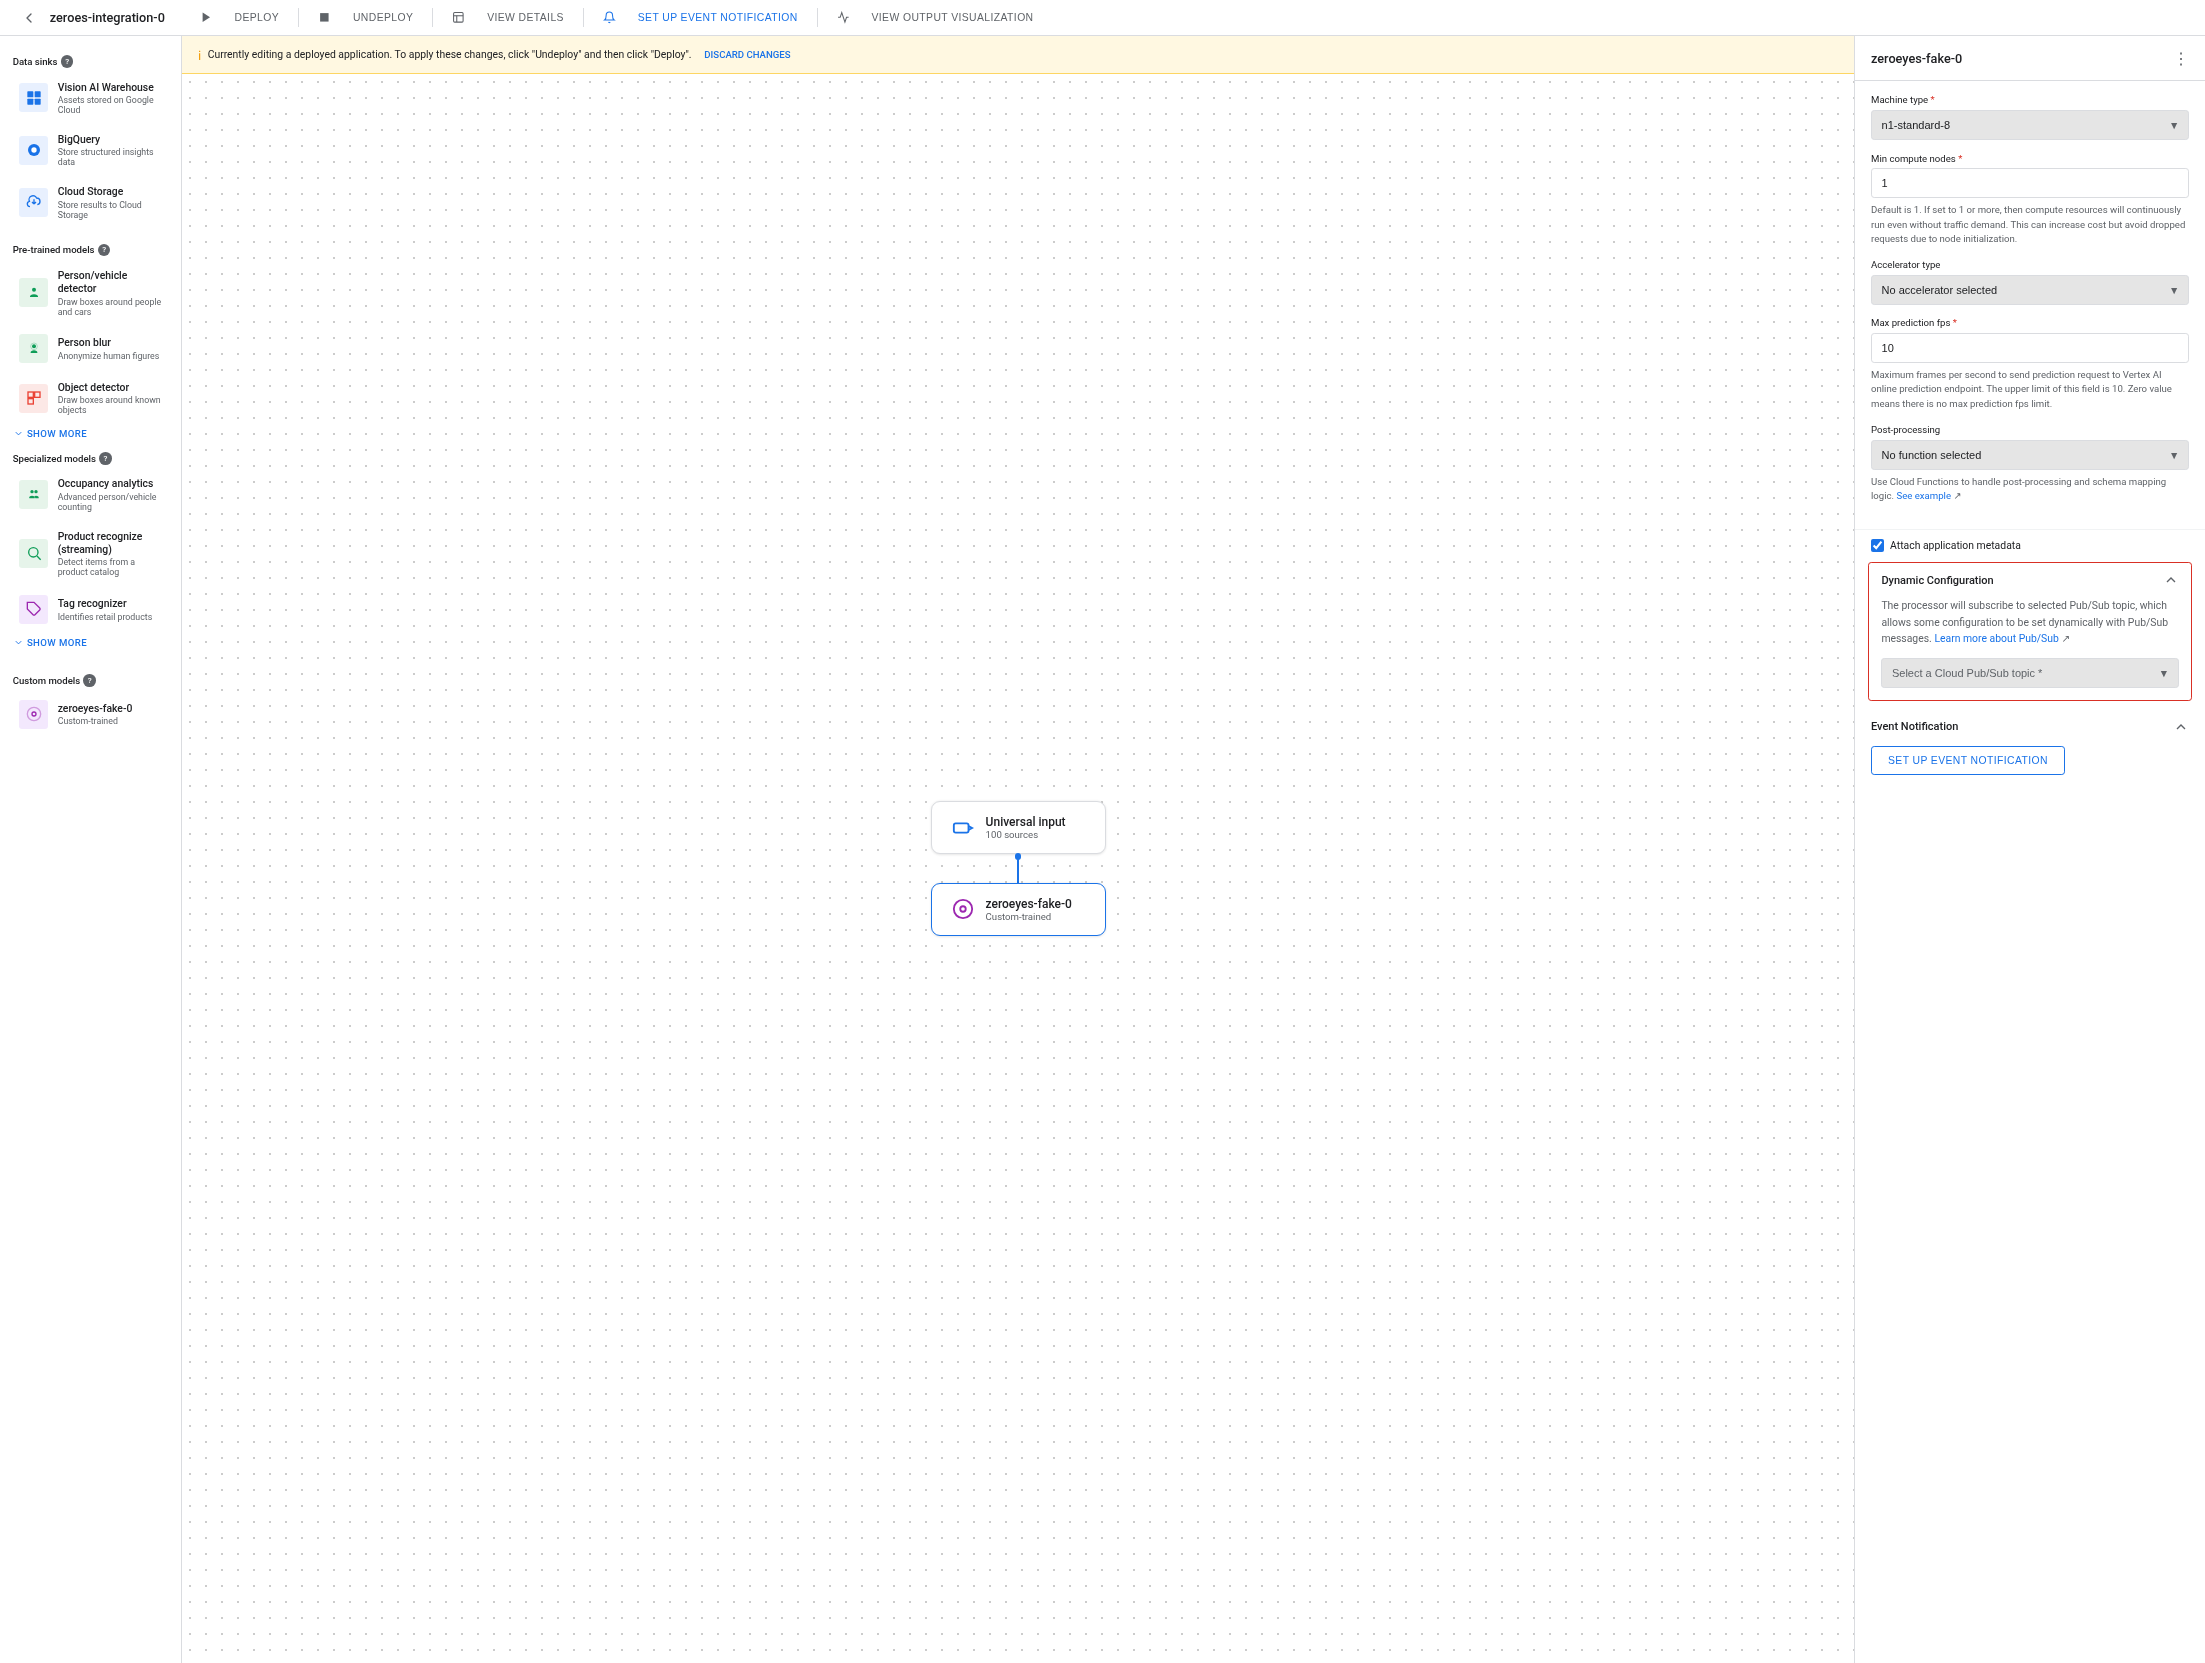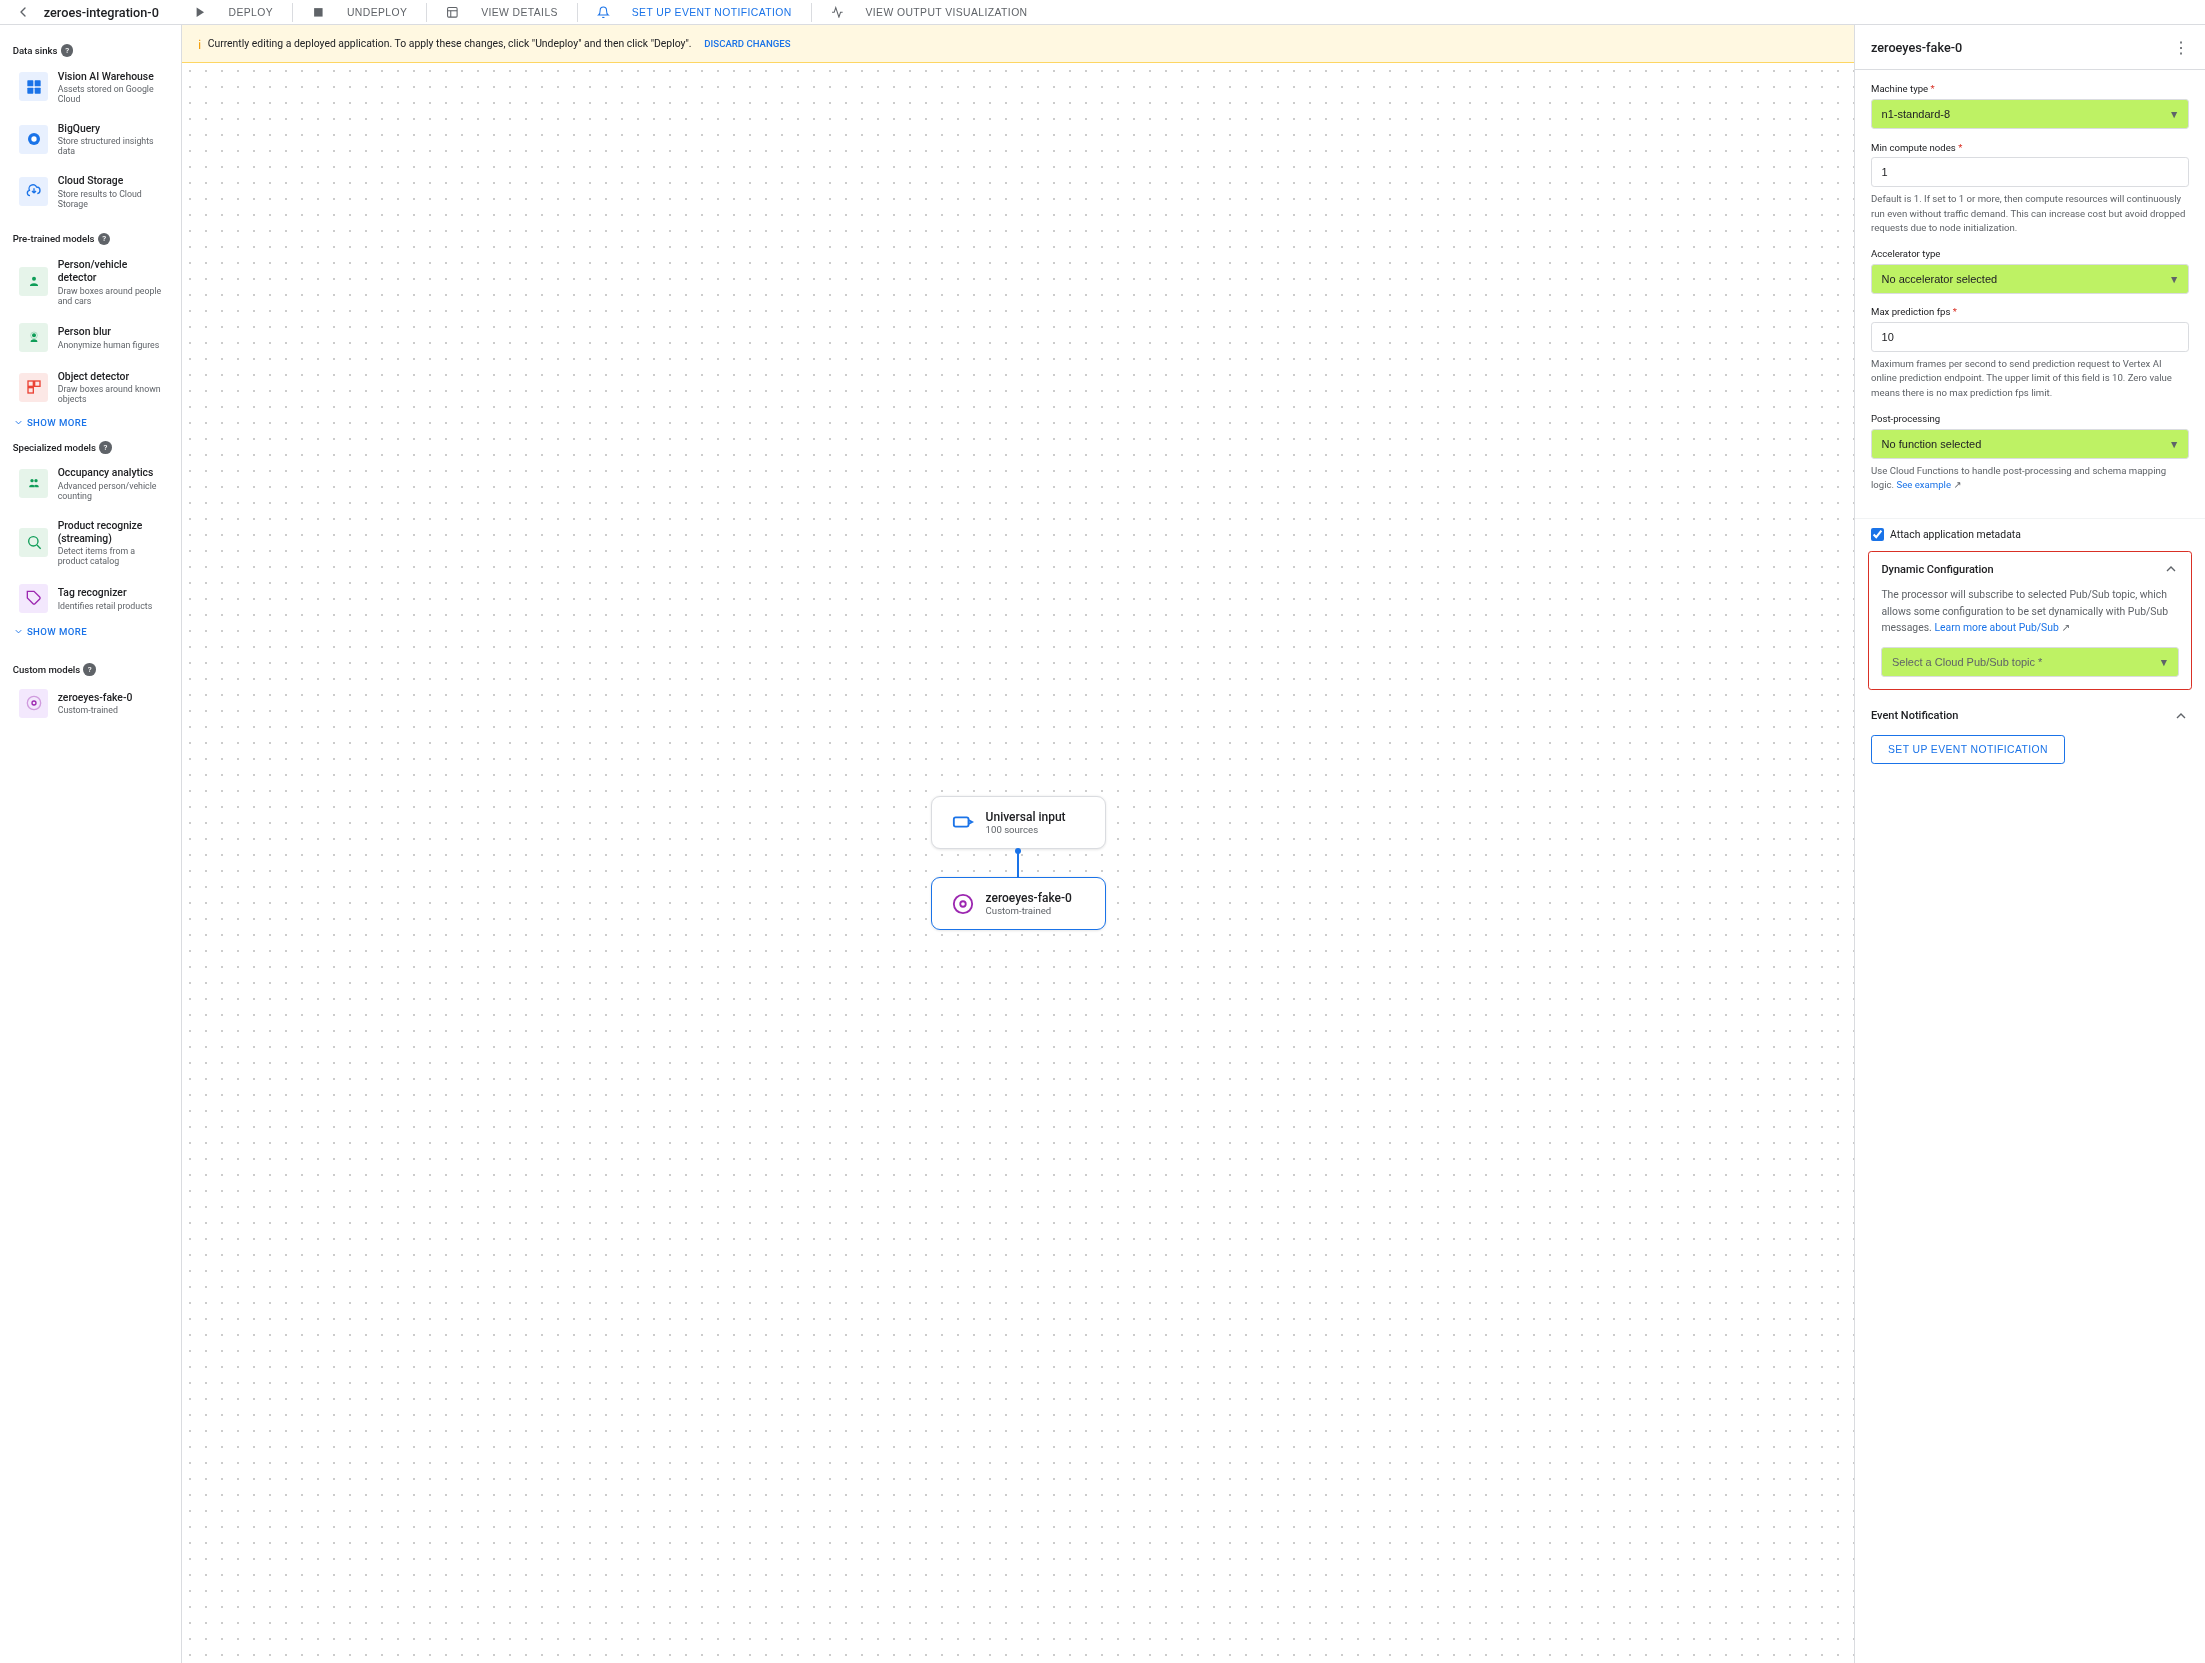--- a/index.html
+++ b/index.html
@@ -1,19 +1,19 @@
 <!DOCTYPE html>
 <html style="font-size:12.7px"><head>
   <meta charset="utf-8">
   <style>
     * { box-sizing: border-box; margin: 0; padding: 0; }
     body { font-family: 'Roboto', Arial, sans-serif; font-size: 10.4px; color: #202124; background: #fff; display: flex; flex-direction: column; height: 100vh; overflow: hidden; }
 
     
-    .top-nav { display: flex; align-items: center; padding: 0 15px; height: 25px; border-bottom: 0.8px solid #dadce0; flex-shrink: 0; gap: 6.4px; }
+    .top-nav { display: flex; align-items: center; padding: 0 21px; height: 36px; border-bottom: 0.8px solid #dadce0; flex-shrink: 0; gap: 6.4px; }
     .back-btn { color: #5f6368; cursor: pointer; font-size: 14.3px; margin-right: 6.4px; background: none; border: none; display: flex; align-items: center; }
     .app-title { font-size: 12.7px; font-weight: 500; color: #202124; margin-right: 19px; }
     .nav-action { display: flex; align-items: center; gap: 22px; padding: 6.4px 9.6px; font-size: 10.4px; font-weight: 500; color: #5f6368; cursor: pointer; border: none; background: none; text-transform: uppercase; letter-spacing: 0.4px; }
     .nav-action.active { color: #1a73e8; }
     .nav-action svg, .nav-action .icon { width: 12.7px; height: 12.7px; }
     .nav-sep { width: 0.8px; height: 19px; background: #dadce0; margin: 0 3.2px; }
 
     
     .main-layout { display: flex; flex: 1; overflow: hidden; }
 
@@ -50,21 +50,21 @@
 
     
     .right-panel { width: 351px; border-left: 0.8px solid #dadce0; overflow-y: auto; flex-shrink: 0; padding: 0; }
     .right-panel-header { display: flex; align-items: center; justify-content: space-between; padding: 12.7px 16px; border-bottom: 0.8px solid #dadce0; }
     .right-panel-title { font-size: 12.7px; font-weight: 500; color: #202124; }
     .more-btn { color: #5f6368; cursor: pointer; font-size: 16px; background: none; border: none; }
     .panel-section { padding: 12.7px 16px; border-bottom: 0.8px solid #f1f3f4; }
     .field-label { font-size: 9.6px; color: #202124; margin-bottom: 4.8px; }
     .field-label .required { color: #d93025; }
     .field-select-wrapper { position: relative; }
-    .field-select-wrapper select { width: 100%; border: 0.8px solid #dadce0; border-radius: 3.2px; padding: 8px 9.6px; font-size: 11px; color: #202124; background: #bef264; appearance: none; cursor: pointer; }
+    .field-select-wrapper select { width: 100%; border: 0.8px solid #dadce0; border-radius: 3.2px; padding: 8px 9.6px; font-size: 11px; color: #202124; background: #e5e5e5; appearance: none; cursor: pointer; }
     .field-select-wrapper .chevron { position: absolute; right: 9.6px; top: 50%; transform: translateY(-50%); pointer-events: none; color: #5f6368; }
     .field-input { width: 100%; border: 0.8px solid #dadce0; border-radius: 3.2px; padding: 8px 9.6px; font-size: 11px; color: #202124; }
     .field-hint { font-size: 9.6px; color: #5f6368; margin-top: 4.8px; line-height: 1.5; }
     .form-row { margin-bottom: 12.7px; }
     .checkbox-row { display: flex; align-items: center; gap: 6.4px; margin: 9.6px 16px; }
     .checkbox-row input[type=checkbox] { width: 12.7px; height: 12.7px; accent-color: #1a73e8; }
     .checkbox-label { font-size: 10.4px; color: #202124; }
     .section-header { display: flex; align-items: center; justify-content: space-between; padding: 11px 16px; cursor: pointer; }
     .section-header-title { font-size: 11px; font-weight: 500; color: #202124; }
     .section-body-text { font-size: 10.4px; color: #5f6368; line-height: 1.6; }

